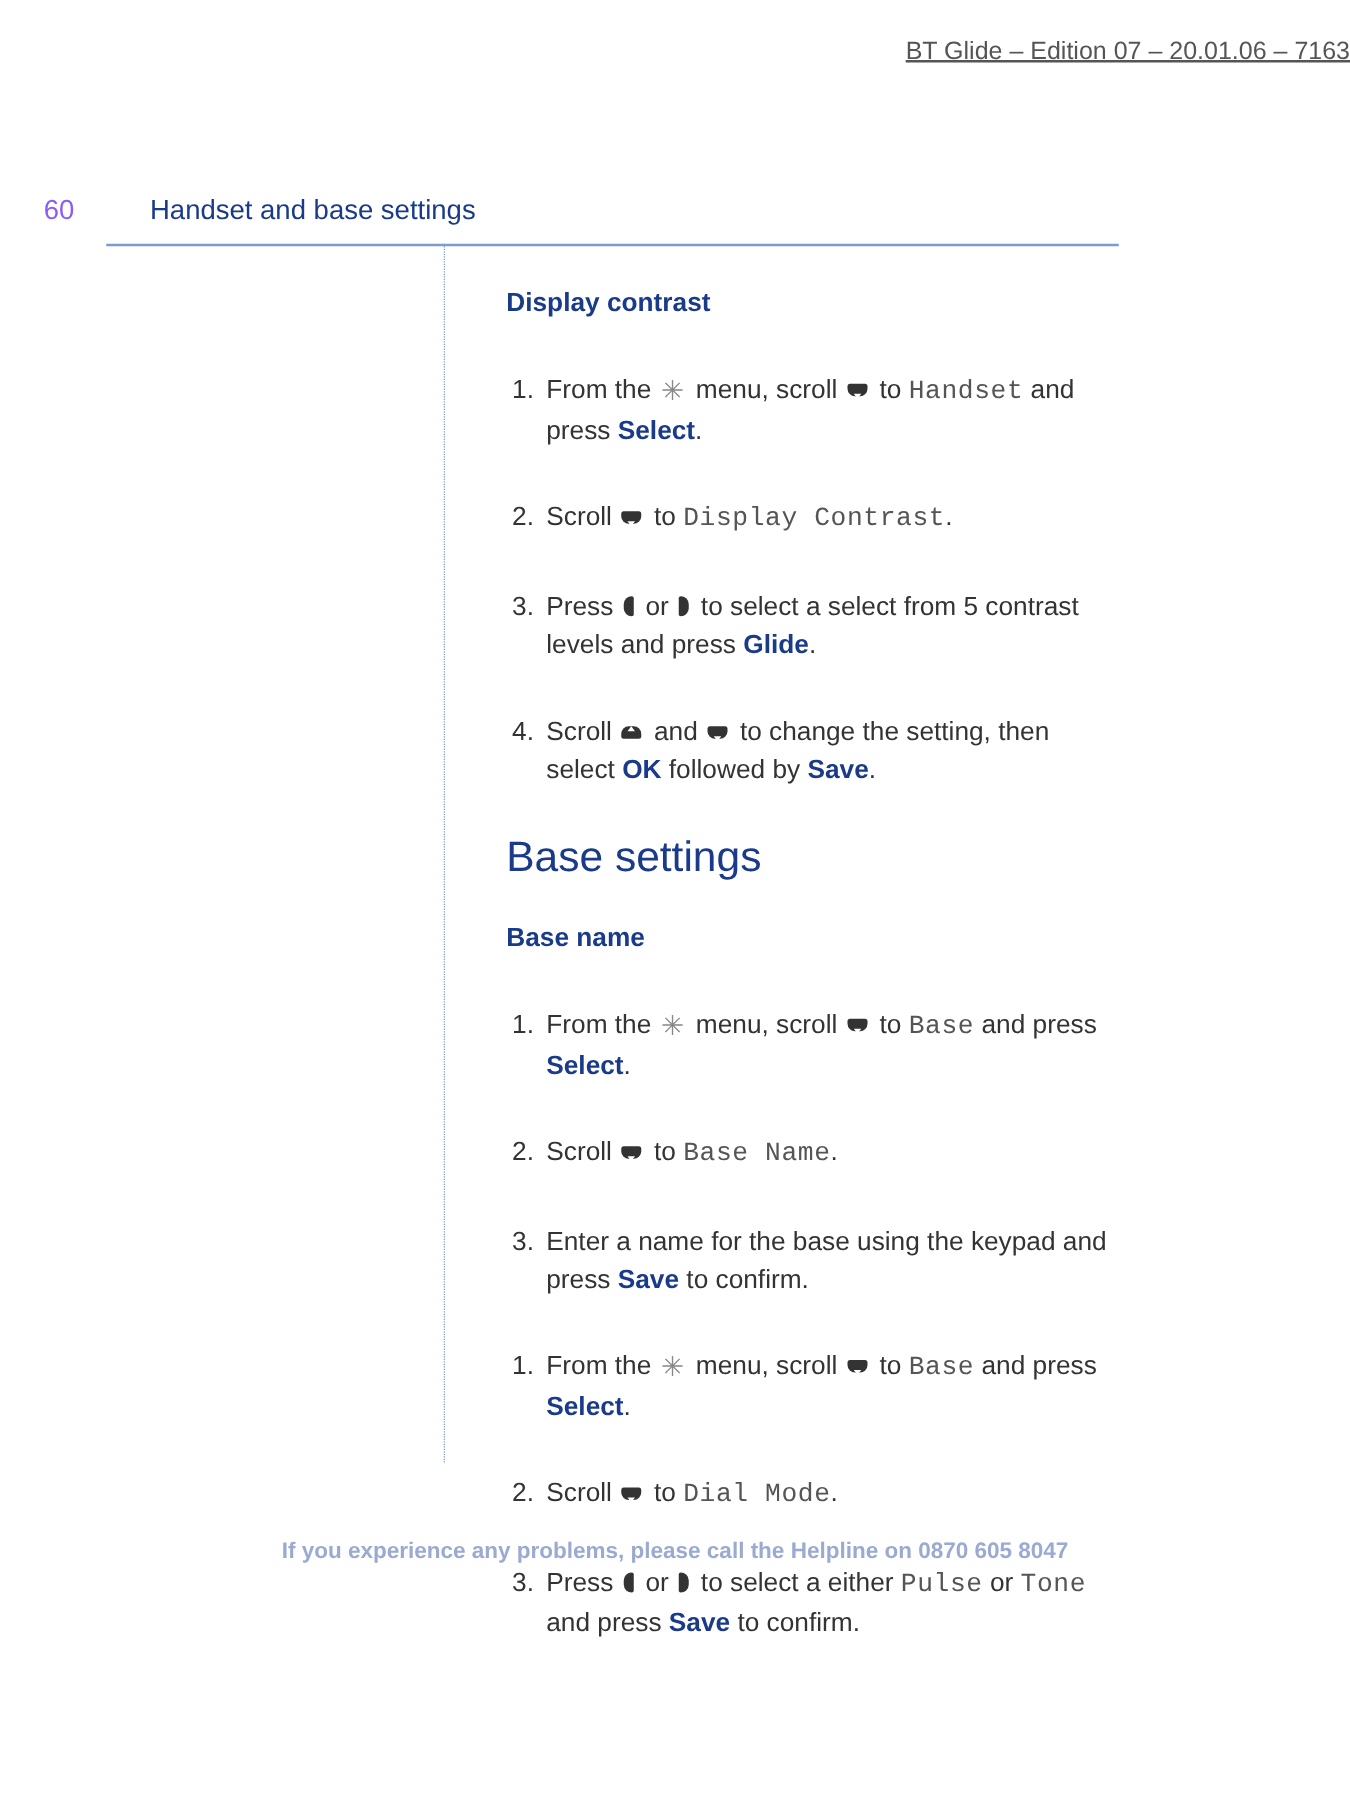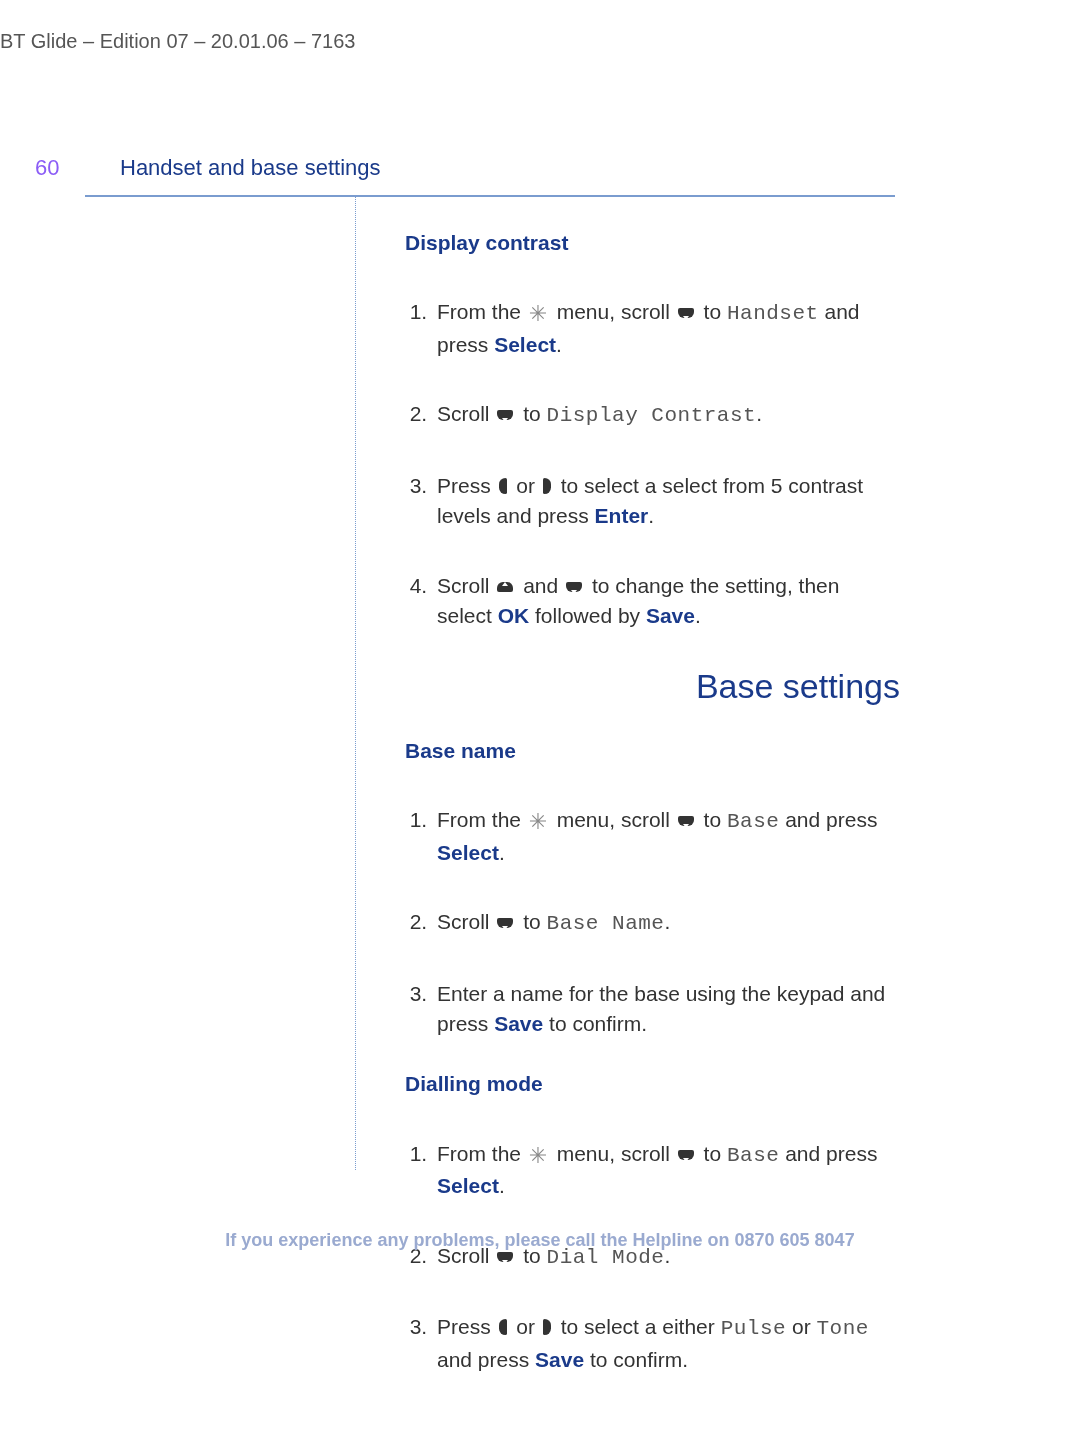--- a/index.html
+++ b/index.html
@@ -10,23 +10,24 @@
     background: #fff;
     width: 1080px;
     height: 1437px;
     position: relative;
   }
   .header-line {
     position: absolute;
     top: 30px;
     left: 0;
     width: 100%;
-    text-align: left;
+    text-align: right;
     font-size: 20px;
     color: #555;
+    text-decoration: underline;
   }
   .page-num {
     position: absolute;
     top: 155px;
     left: 35px;
     font-size: 22px;
     color: #8b5cf6;
   }
   .section-title {
     position: absolute;
@@ -72,21 +73,20 @@
   ol li {
     margin-bottom: 12px;
     padding-left: 4px;
     margin-top: 39px;
   }
   .big-h {
     color: #1a3a8a;
     font-size: 34px;
     font-weight: normal;
     margin: 25px 0 25px 0;
-    text-align: right;
   }
   .kw {
     color: #1a3a8a;
     font-weight: bold;
   }
   .ui {
     font-family: "Courier New", monospace;
     color: #555;
     letter-spacing: 0.5px;
   }
@@ -199,21 +199,21 @@
 
   <div class="sub-h">Display contrast</div>
   <ol>
     <li>
       <span>From the </span><span class="icon menu"></span><span> menu, scroll </span><span class="icon down"></span><span> to </span><span class="ui">Handset</span><span> and press </span><span class="kw">Select</span><span>.</span>
     </li>
     <li>
       <span>Scroll </span><span class="icon down"></span><span> to </span><span class="ui">Display Contrast</span><span>.</span>
     </li>
     <li>
-      <span>Press </span><span class="icon left"></span><span> or </span><span class="icon right"></span><span> to select a select from 5 contrast levels and press </span><span class="kw">Enter</span><span>.</span>
+      <span>Press </span><span class="icon left"></span><span> or </span><span class="icon right"></span><span> to select a select from 5 contrast levels and press </span><span class="kw">Glide</span><span>.</span>
     </li>
     <li>
       <span>Scroll </span><span class="icon up"></span><span> and </span><span class="icon down"></span><span> to change the setting, then select </span><span class="kw">OK</span><span> followed by </span><span class="kw">Save</span><span>.</span>
     </li>
   </ol>
 
   <div class="big-h">Base settings</div>
 
   <div class="sub-h">Base name</div>
   <ol>
@@ -221,21 +221,20 @@
       <span>From the </span><span class="icon menu"></span><span> menu, scroll </span><span class="icon down"></span><span> to </span><span class="ui">Base</span><span> and press </span><span class="kw">Select</span><span>.</span>
     </li>
     <li>
       <span>Scroll </span><span class="icon down"></span><span> to </span><span class="ui">Base Name</span><span>.</span>
     </li>
     <li>
       <span>Enter a name for the base using the keypad and press </span><span class="kw">Save</span><span> to confirm.</span>
     </li>
   </ol>
 
-  <div class="sub-h" style="margin-top:30px">Dialling mode</div>
   <ol>
     <li>
       <span>From the </span><span class="icon menu"></span><span> menu, scroll </span><span class="icon down"></span><span> to </span><span class="ui">Base</span><span> and press </span><span class="kw">Select</span><span>.</span>
     </li>
     <li>
       <span>Scroll </span><span class="icon down"></span><span> to </span><span class="ui">Dial Mode</span><span>.</span>
     </li>
     <li>
       <span>Press </span><span class="icon left"></span><span> or </span><span class="icon right"></span><span> to select a either </span><span class="ui">Pulse</span><span> or </span><span class="ui">Tone</span><span> and press </span><span class="kw">Save</span><span> to confirm.</span>
     </li>

